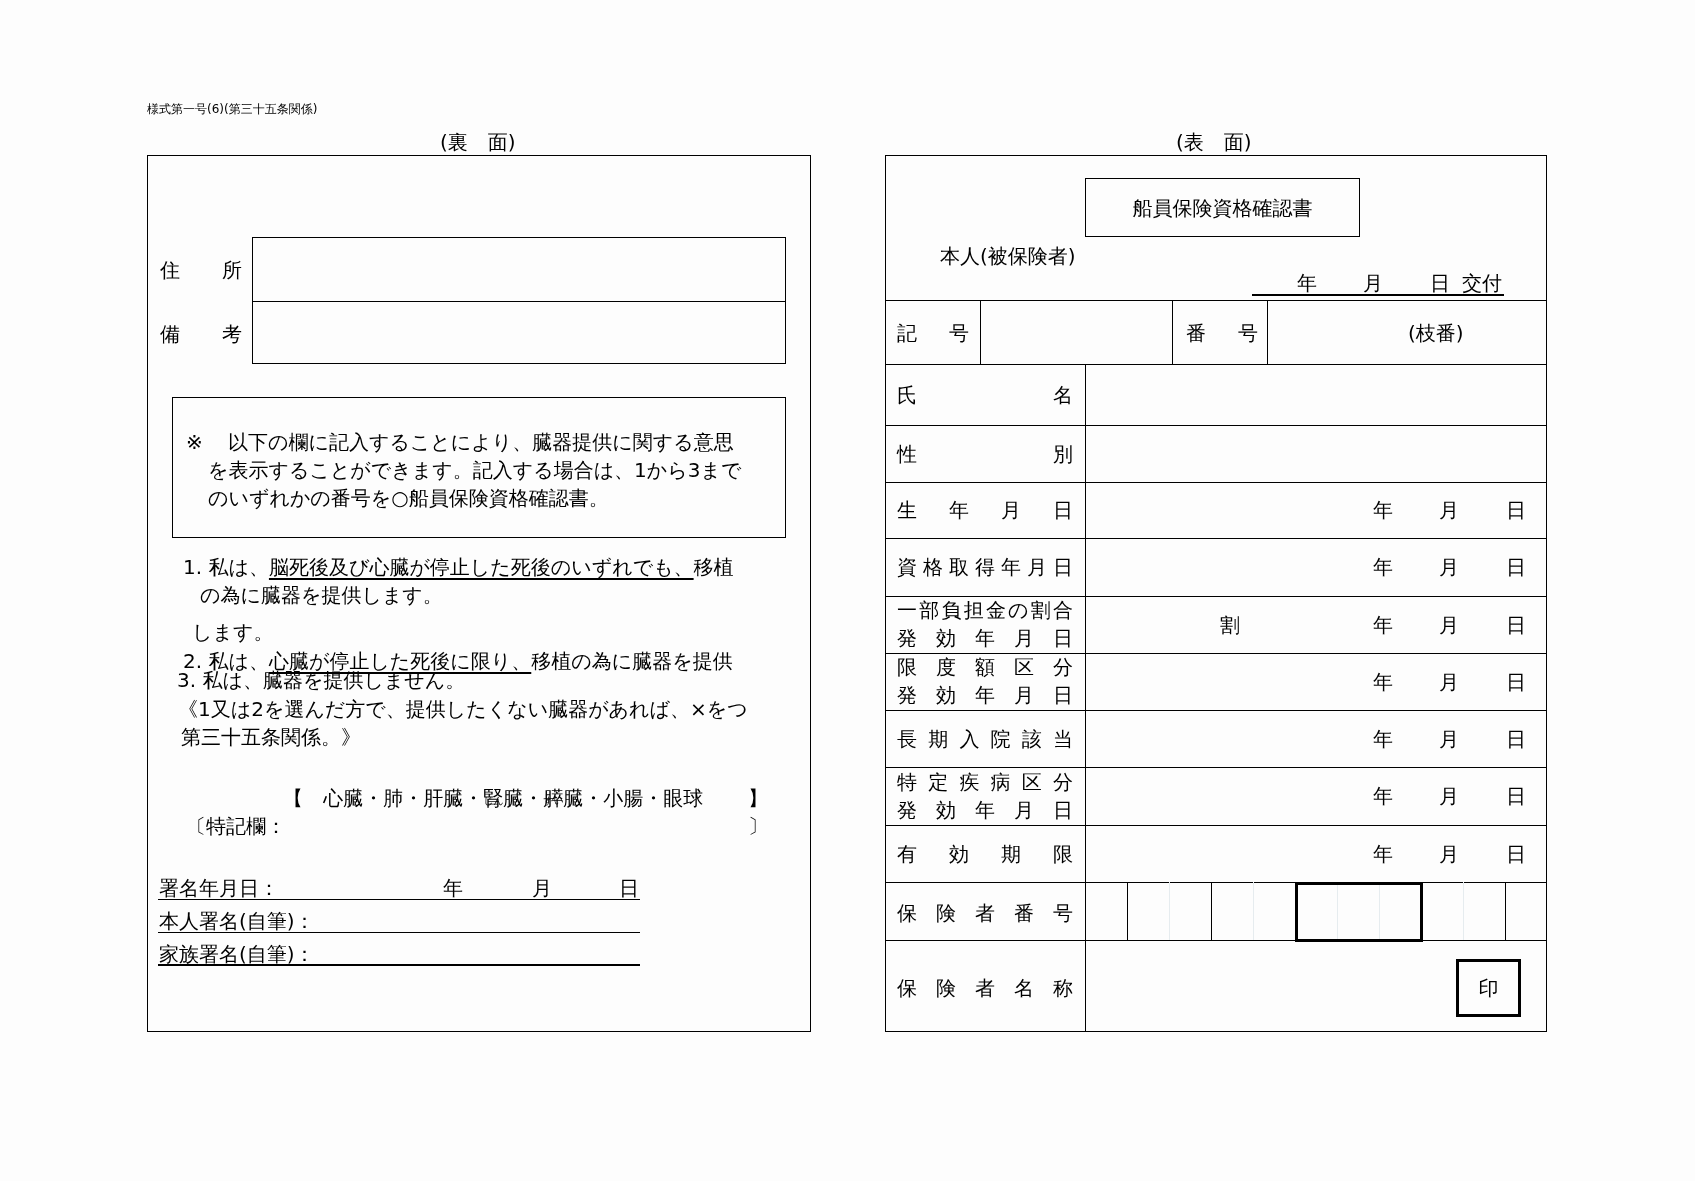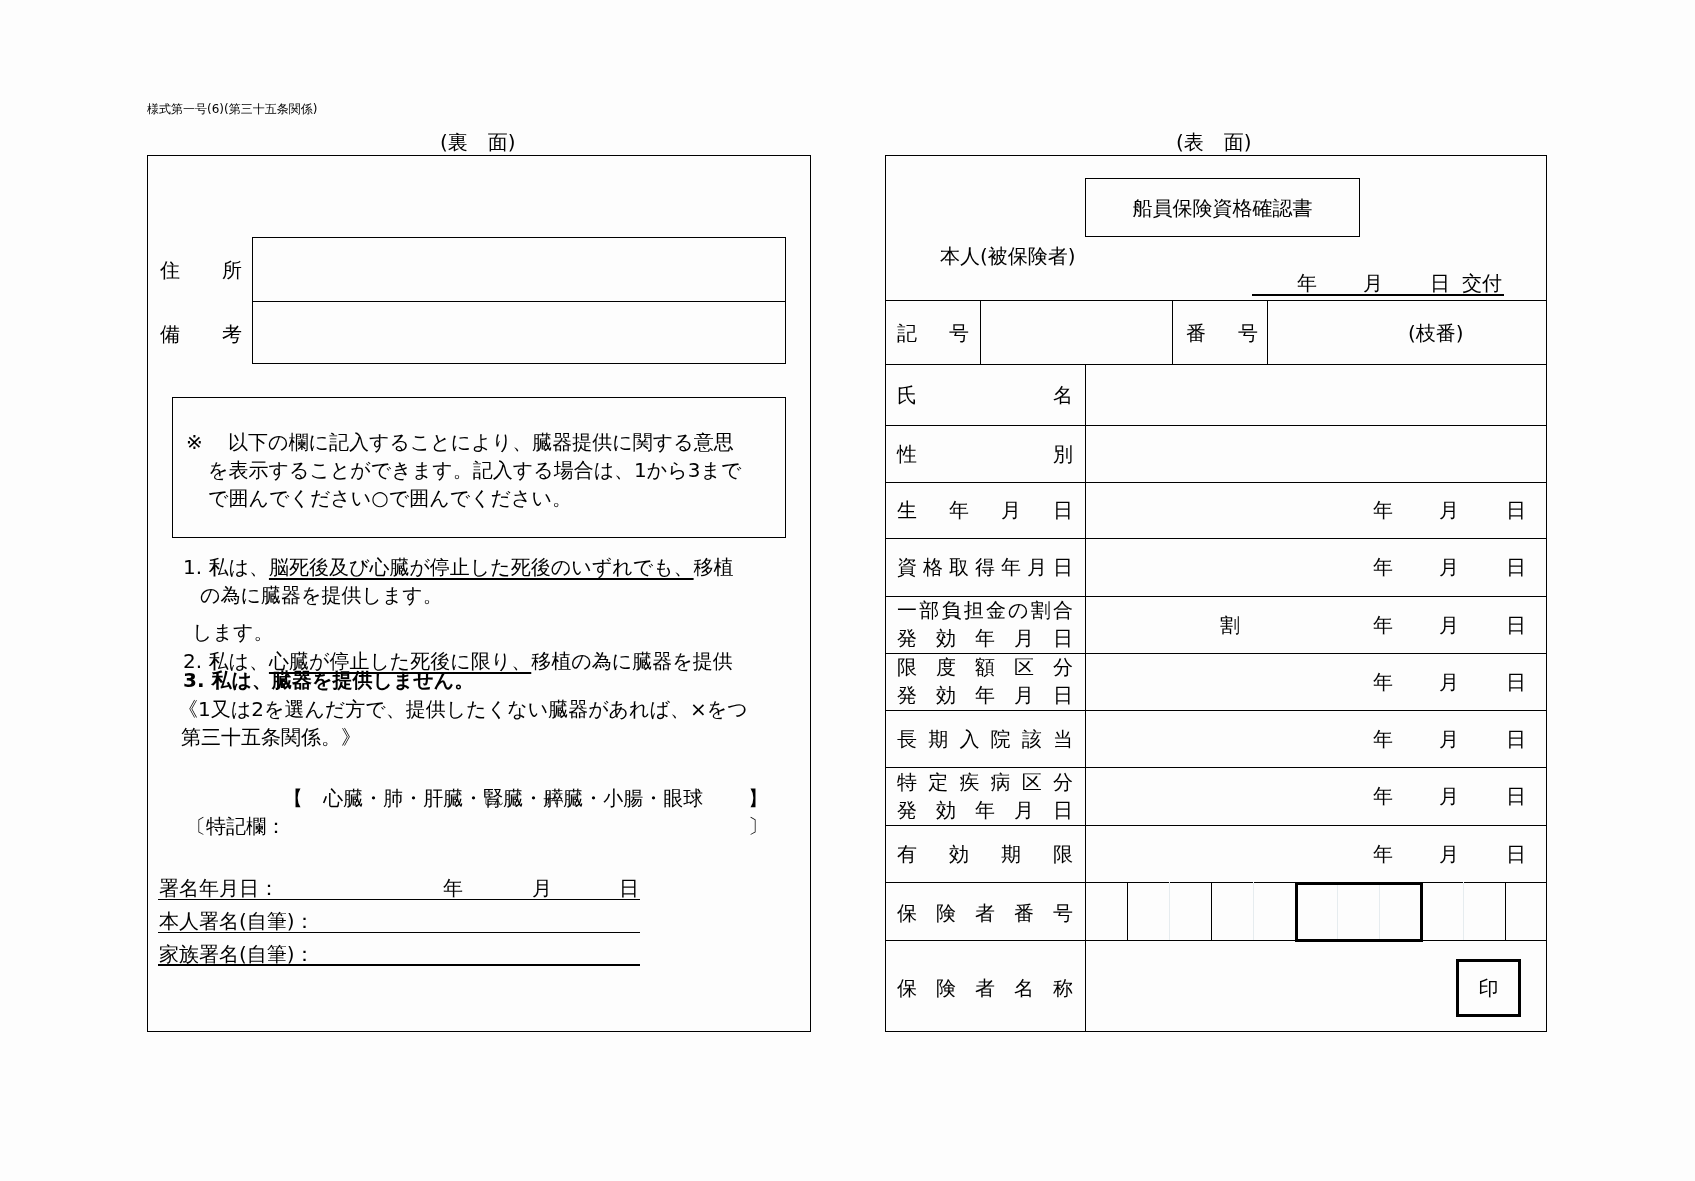--- a/index.html
+++ b/index.html
@@ -36,31 +36,31 @@
 <div class="abs txt spread" style="left:160px;top:322px;width:82px;">
   <span>備</span>
   <span>考</span>
 </div>
 <div class="abs" style="left:253px;top:303px;width:531px;height:60px;"></div>
 
 <div class="box" style="left:172px;top:397px;width:614px;height:141px;"></div>
 <div class="abs txt" style="left:186px;top:430px;">※</div>
 <div class="abs txt" style="left:228px;top:430px;">以下の欄に記入することにより、臓器提供に関する意思</div>
 <div class="abs txt" style="left:208px;top:458px;">を表示することができます。記入する場合は、1から3まで</div>
-<div class="abs txt" style="left:208px;top:486px;">で囲んでください○で囲んでください。</div>
+<div class="abs txt" style="left:208px;top:486px;">のいずれかの番号を○船員保険資格確認書。</div>
 
 <div class="abs txt" style="left:183px;top:555px;">
   <span>1. 私は、</span><span class="ul">脳死後及び心臓が停止した死後のいずれでも、</span><span>移植</span>
 </div>
 <div class="abs txt" style="left:200px;top:583px;">の為に臓器を提供します。</div>
 <div class="abs txt" style="left:183px;top:612px;margin-top:37px;">
   <span>2. 私は、</span><span class="ul">心臓が停止した死後に限り、</span><span>移植の為に臓器を提供</span>
 </div>
 <div class="abs txt" style="left:192px;top:620px;">します。</div>
-<div class="abs txt" style="left:183px;top:668px;font-weight:bold;">3. 私は、臓器を提供しません。</div>
+<div class="abs txt" style="left:177px;top:668px;">3. 私は、臓器を提供しません。</div>
 <div class="abs txt" style="left:178px;top:697px;">《1又は2を選んだ方で、提供したくない臓器があれば、×をつ</div>
 <div class="abs txt" style="left:181px;top:725px;">第三十五条関係。》</div>
 
 <div class="abs txt" style="left:283px;top:786px;">
   <span>【</span>
   <span style="margin-left:14px">心臓</span><span>・</span><span>肺</span><span>・</span><span>肝臓</span><span>・</span><span class="ruby-wrap"><span class="rt">じん</span><span>腎臓</span></span><span>・</span><span class="ruby-wrap"><span class="rt">すい</span><span>膵臓</span></span><span>・</span><span>小腸</span><span>・</span><span>眼球</span>
 </div>
 <div class="abs txt" style="left:748px;top:786px;">】</div>
 
 <div class="abs txt" style="left:186px;top:814px;">〔特記欄：</div>

